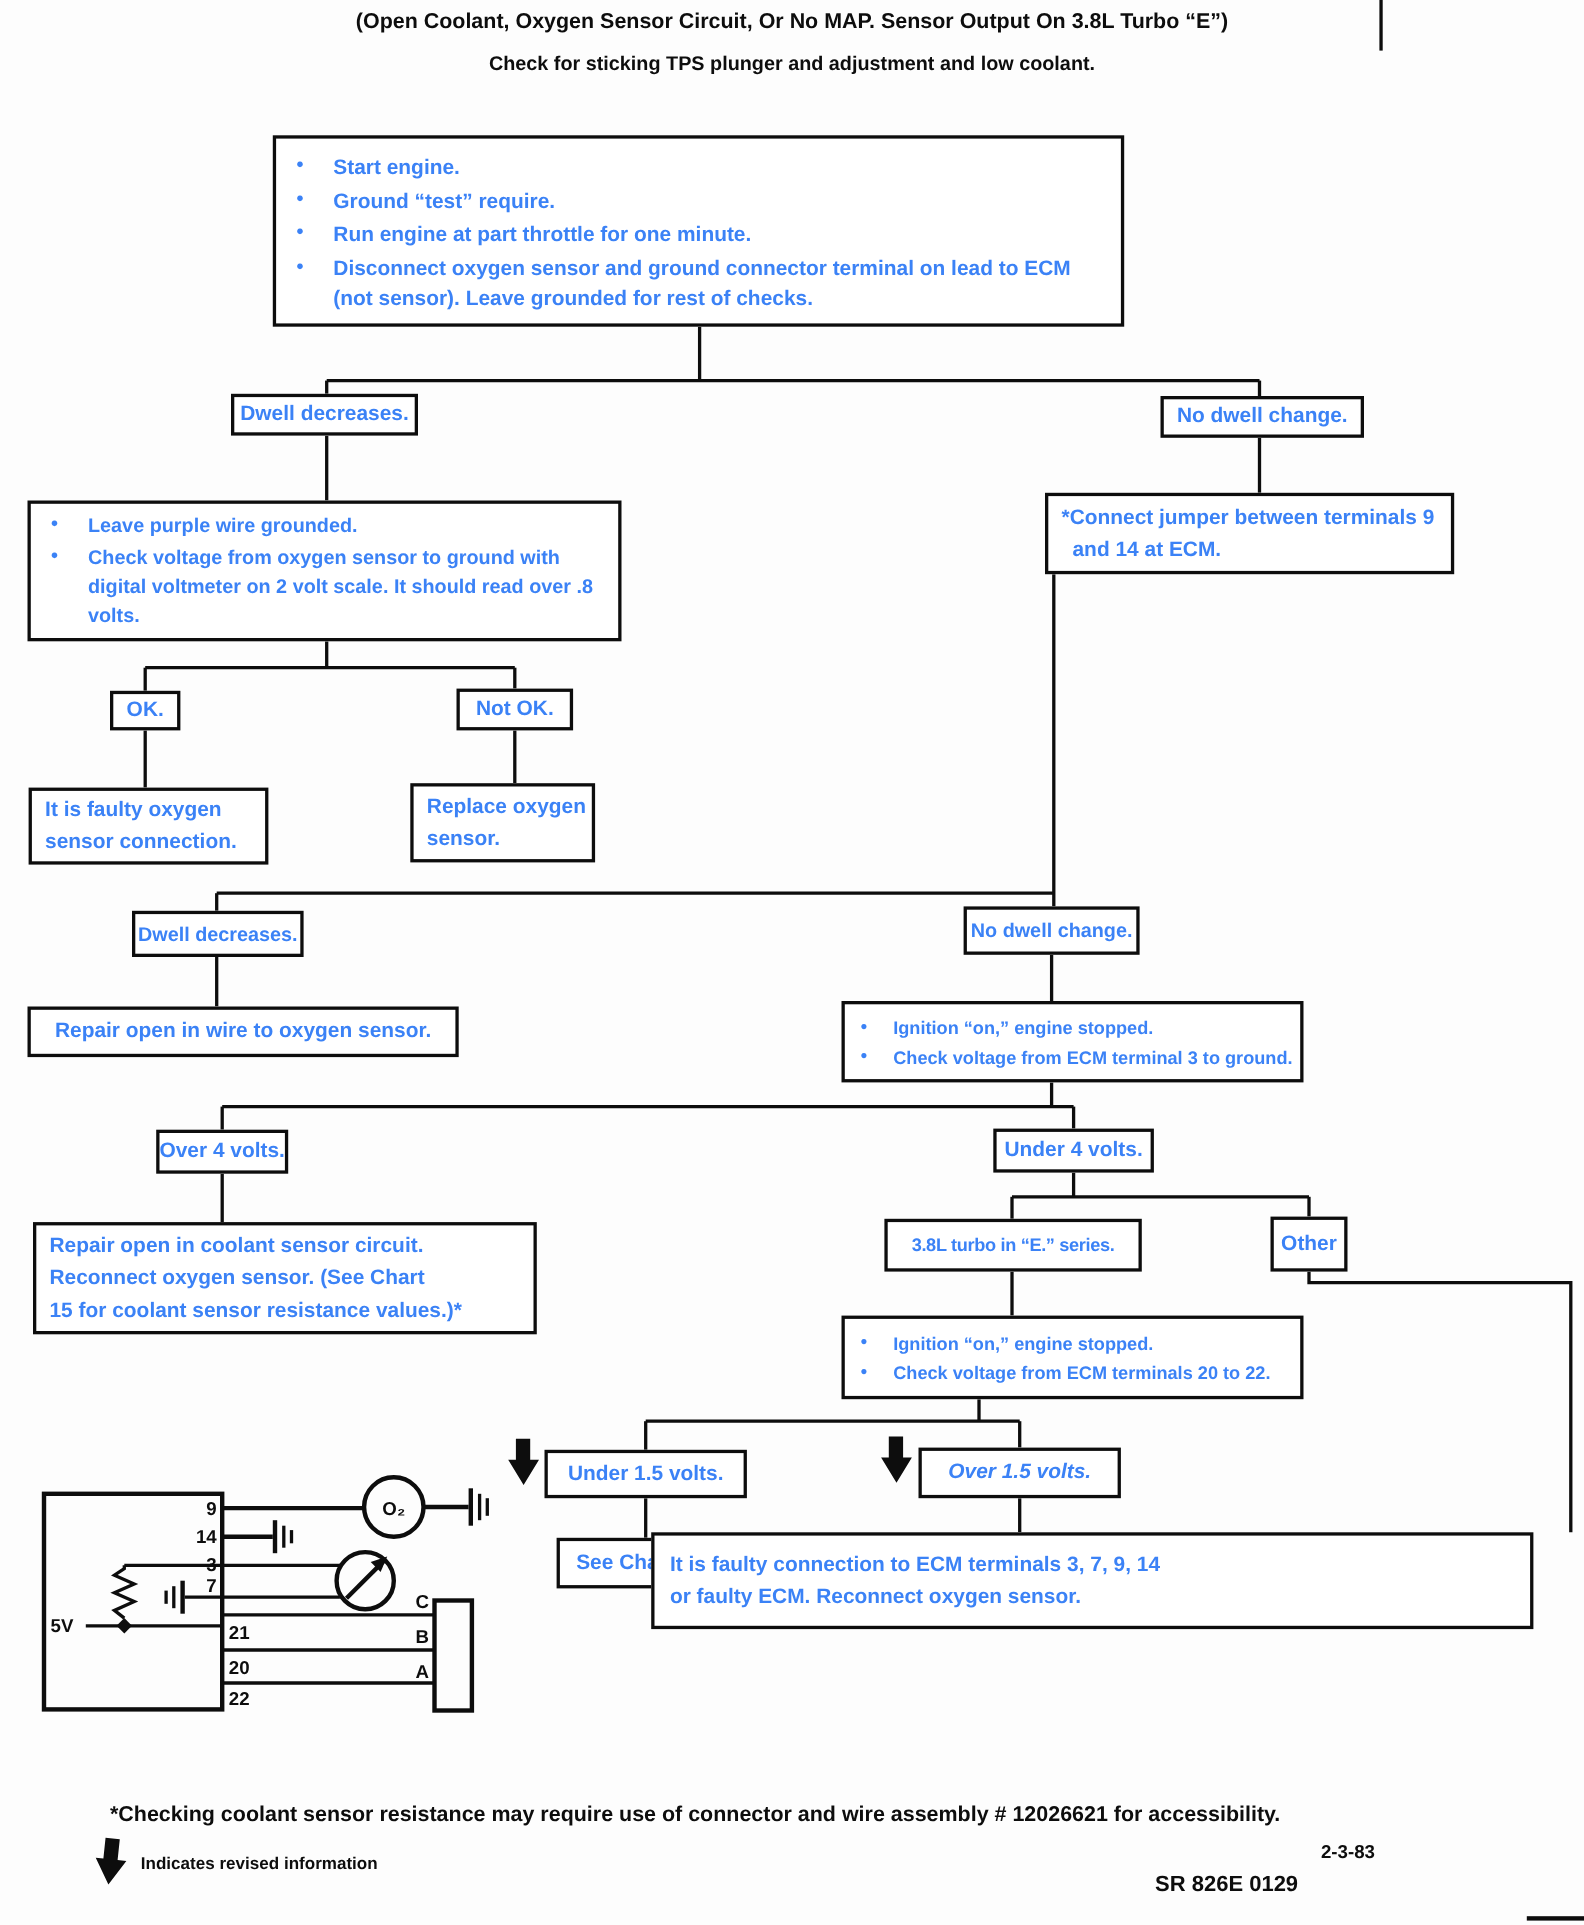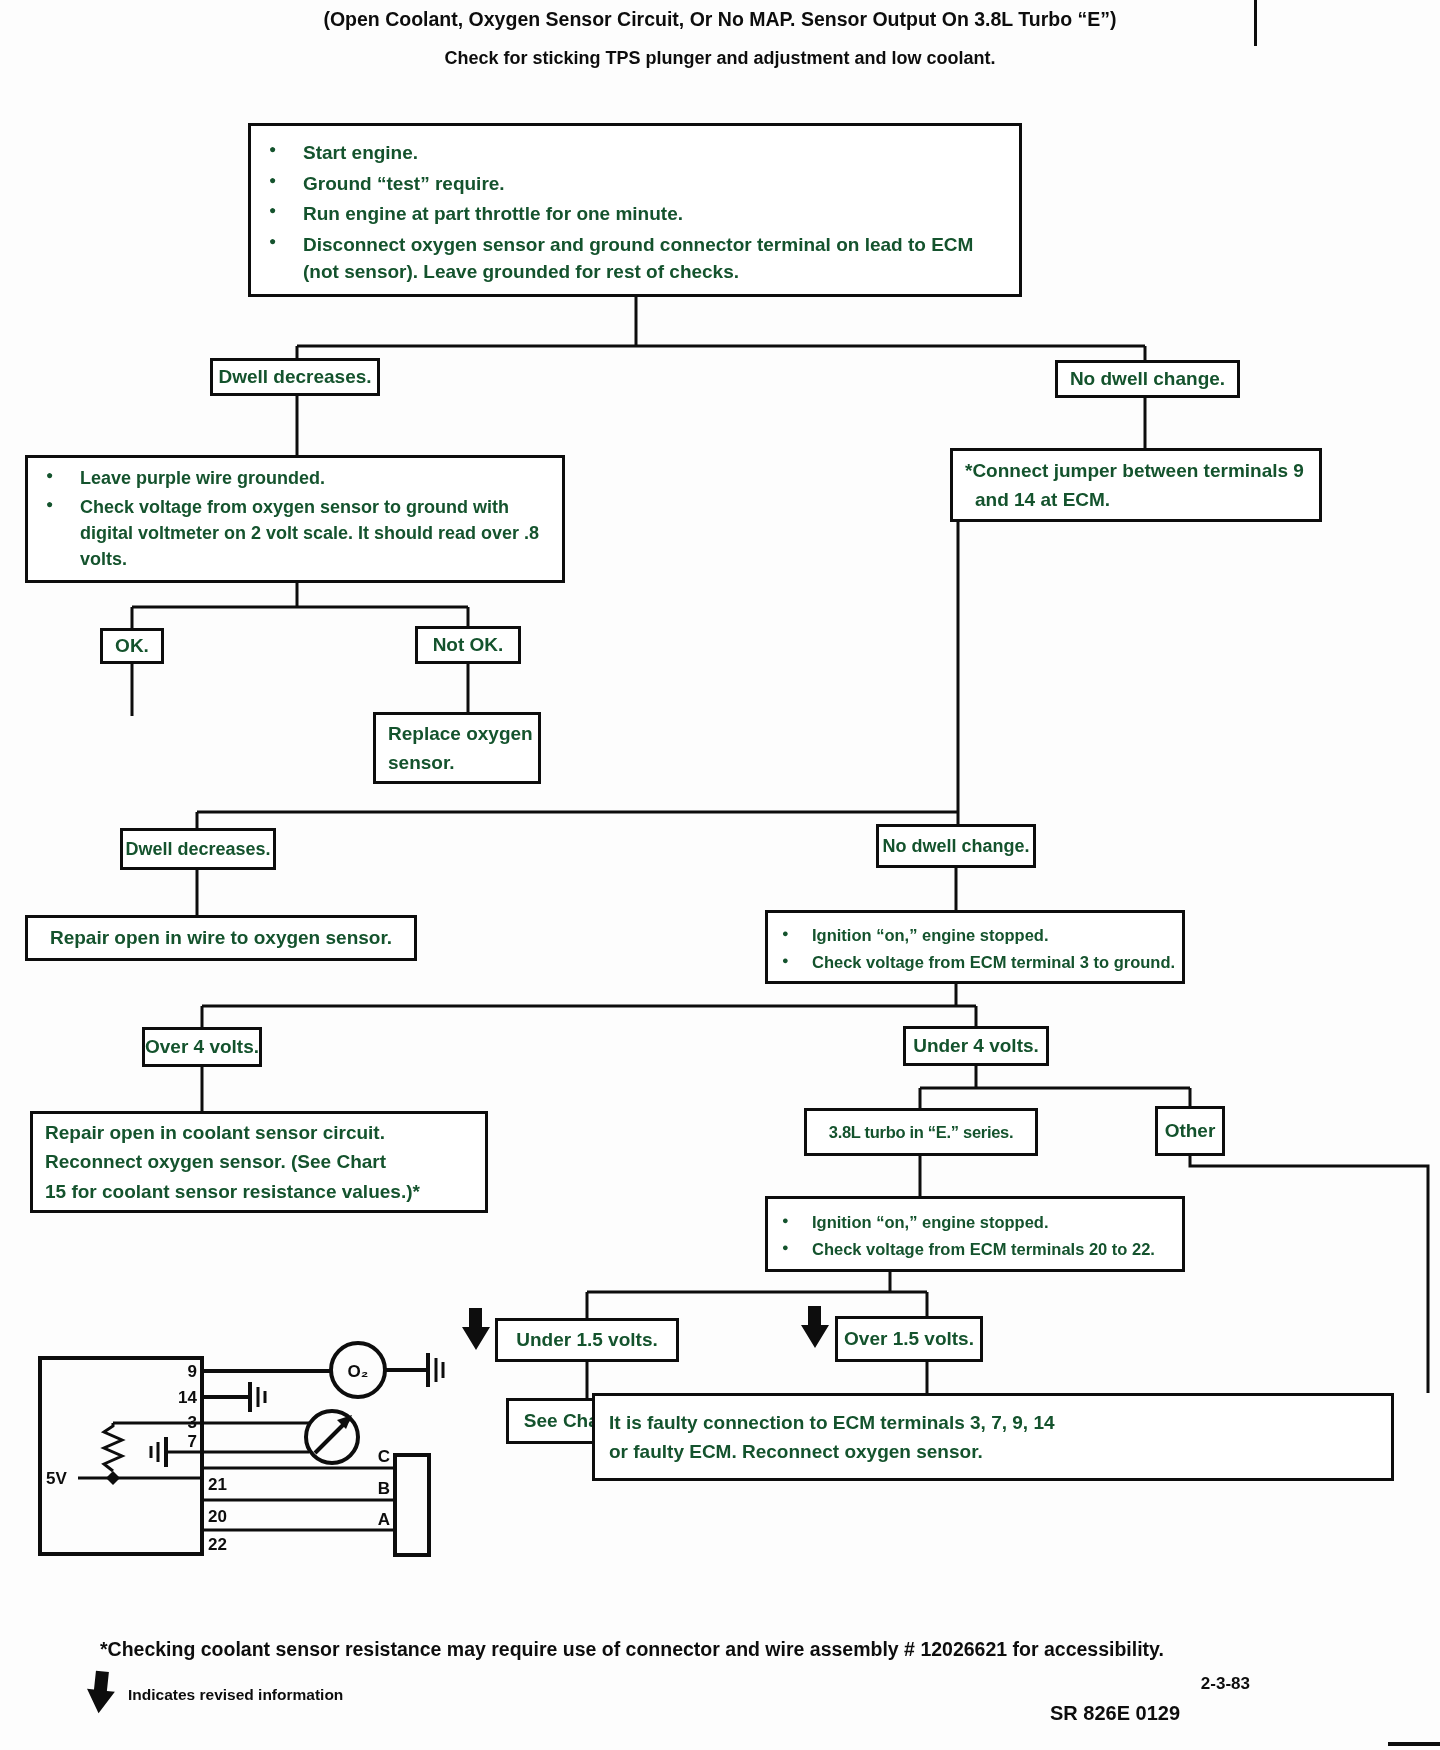--- a/index.html
+++ b/index.html
@@ -2,21 +2,21 @@
 <html><head>
 <meta charset="utf-8">
 <style>
   html,body{margin:0;padding:0;background:#fdfdfd;}
   .page{position:relative;width:1440px;height:1750px;background:#fdfdfd;
         font-family:"Liberation Sans",sans-serif;color:#0d0d0d;overflow:hidden;}
   .overlay{position:absolute;left:0;top:0;z-index:1;}
   .txt{position:absolute;font-weight:bold;z-index:2;}
   .center{left:0;width:1440px;text-align:center;}
   .node{position:absolute;border:3px solid #0d0d0d;background:#fff;box-sizing:border-box;
-        font-weight:bold;color:#14532d;z-index:2;}
+        font-weight:bold;color:#3b82f6;z-index:2;}
   .label{display:flex;align-items:center;justify-content:center;
          font-size:19px;text-align:center;white-space:nowrap;}
   .label-sm{font-size:18px;}
   .label-xs{font-size:16.5px;letter-spacing:-0.3px;}
   .bullets{margin:0;padding:6px 14px 6px 0;list-style:none;}
   .bullet{position:relative;padding-left:52px;margin:3px 0;line-height:1.45;}
   .bullet::before{content:"●";position:absolute;left:18px;top:2px;font-size:12px;}
   .b19{font-size:19px;}
   .b18{font-size:18px;}
   .b16{font-size:16.5px;}
@@ -155,20 +155,24 @@
   </div>
 
   <div class="node lines indent2" style="left:950px;top:448px;width:372px;height:74px;">
       <div class="line">*Connect jumper between terminals 9</div>
       <div class="line">and 14 at ECM.</div>
     </div>
 
   <div class="node label" style="left:100px;top:628px;width:64px;height:36px;">OK.</div>
   <div class="node label" style="left:415px;top:626px;width:106px;height:38px;">Not OK.</div>
 
+  <div class="node lines" style="left:26px;top:716px;width:218px;height:70px;">
+      <div class="line">It is faulty oxygen</div>
+      <div class="line">sensor connection.</div>
+    </div>
   <div class="node lines" style="left:373px;top:712px;width:168px;height:72px;">
       <div class="line">Replace oxygen</div>
       <div class="line">sensor.</div>
     </div>
 
   <div class="node label label-sm" style="left:120px;top:828px;width:156px;height:42px;">Dwell decreases.</div>
   <div class="node label label-sm" style="left:876px;top:824px;width:160px;height:44px;">No dwell change.</div>
 
   <div class="node label" style="left:25px;top:915px;width:392px;height:46px;">Repair open in wire to oxygen sensor.</div>
 
@@ -192,21 +196,21 @@
   <div class="node label" style="left:1155px;top:1106px;width:70px;height:50px;">Other</div>
 
   <div class="node" style="left:765px;top:1196px;width:420px;height:76px;">
     <ul class="bullets b16" style="padding-top:9px;">
         <li class="bullet">Ignition “on,” engine stopped.</li>
         <li class="bullet">Check voltage from ECM terminals 20 to 22.</li>
       </ul>
   </div>
 
   <div class="node label" style="left:495px;top:1318px;width:184px;height:44px;">Under 1.5 volts.</div>
-  <div class="node label" style="left:835px;top:1316px;width:148px;height:46px;">Over 1.5 volts.</div>
+  <div class="node label" style="left:835px;top:1316px;width:184px;height:46px;font-style:italic;">Over 1.5 volts.</div>
 
   <div class="node label" style="left:506px;top:1398px;width:156px;height:46px;">See Chart 34.</div>
 
   <div class="node lines" style="left:592px;top:1393px;width:802px;height:88px;padding-left:14px;">
       <div class="line">It is faulty connection to ECM terminals 3, 7, 9, 14</div>
       <div class="line">or faulty ECM. Reconnect oxygen sensor.</div>
     </div>
 
   <div class="txt" style="left:100px;top:1638px;font-size:19.5px;">*Checking coolant sensor resistance may require use of connector and wire assembly # 12026621 for accessibility.</div>
   <div class="txt" style="left:128px;top:1686px;font-size:15.5px;">Indicates revised information</div>

